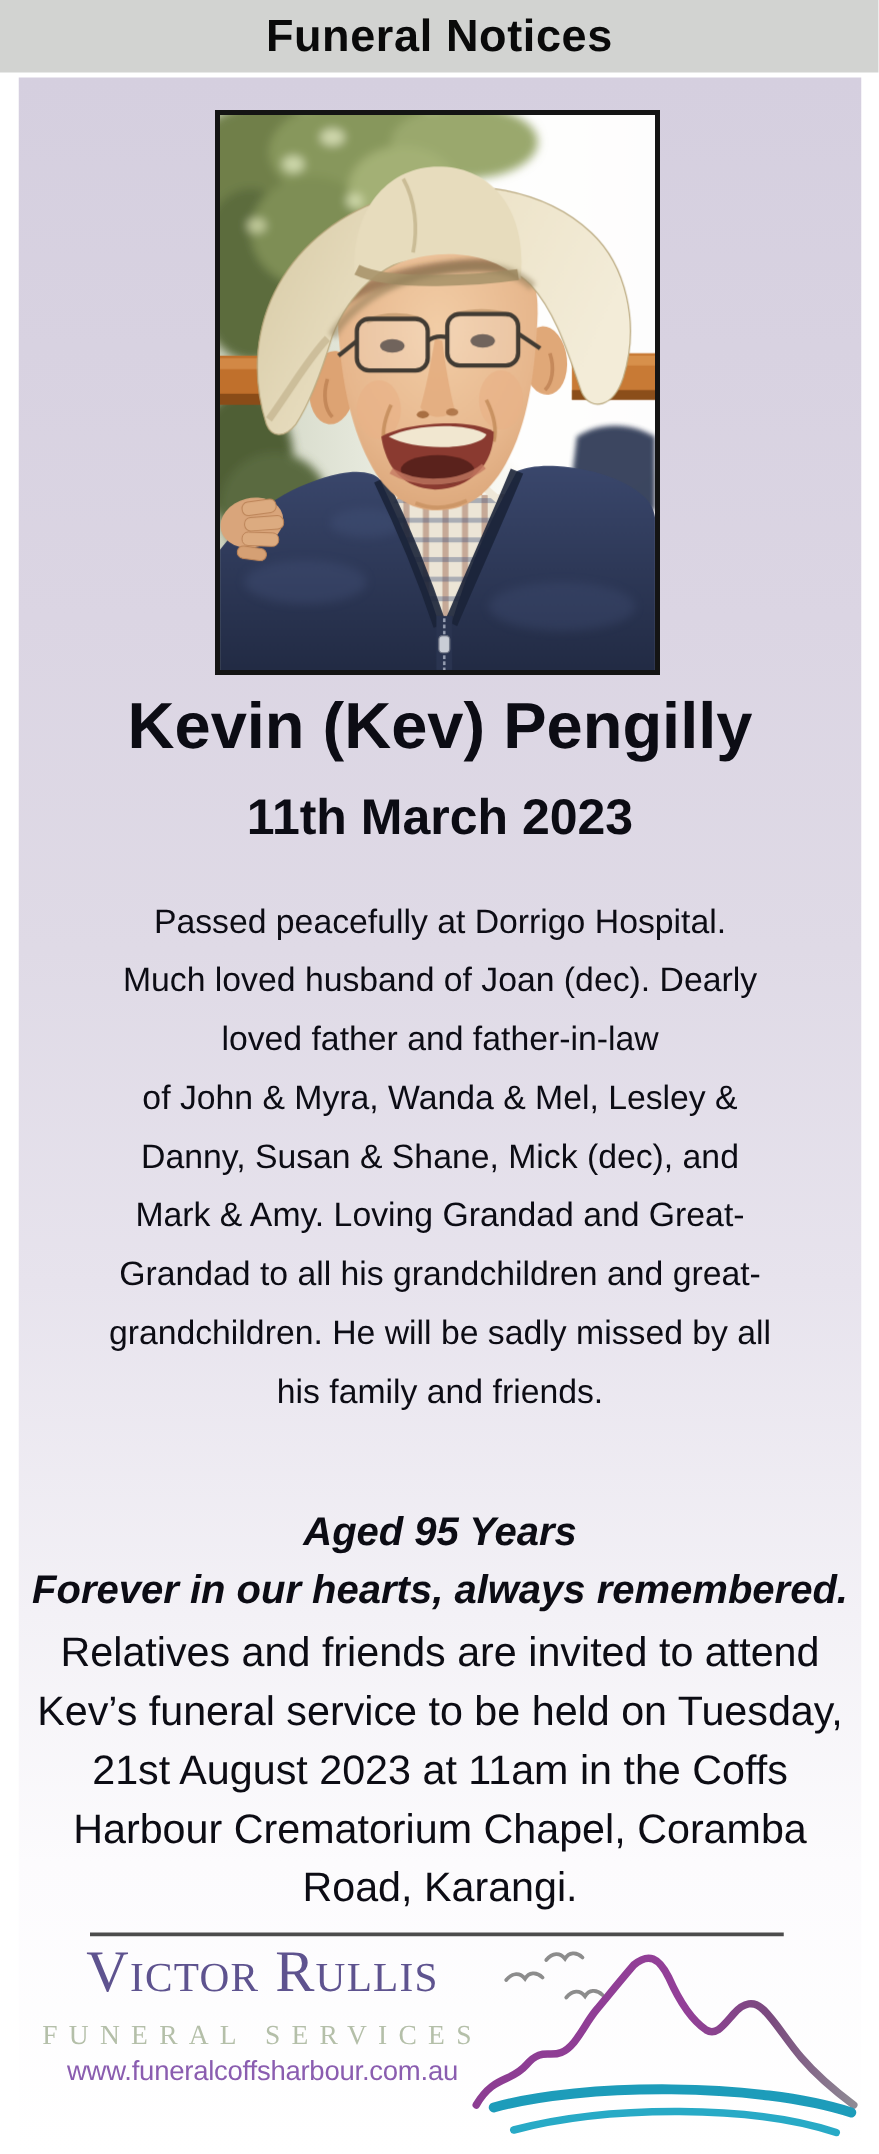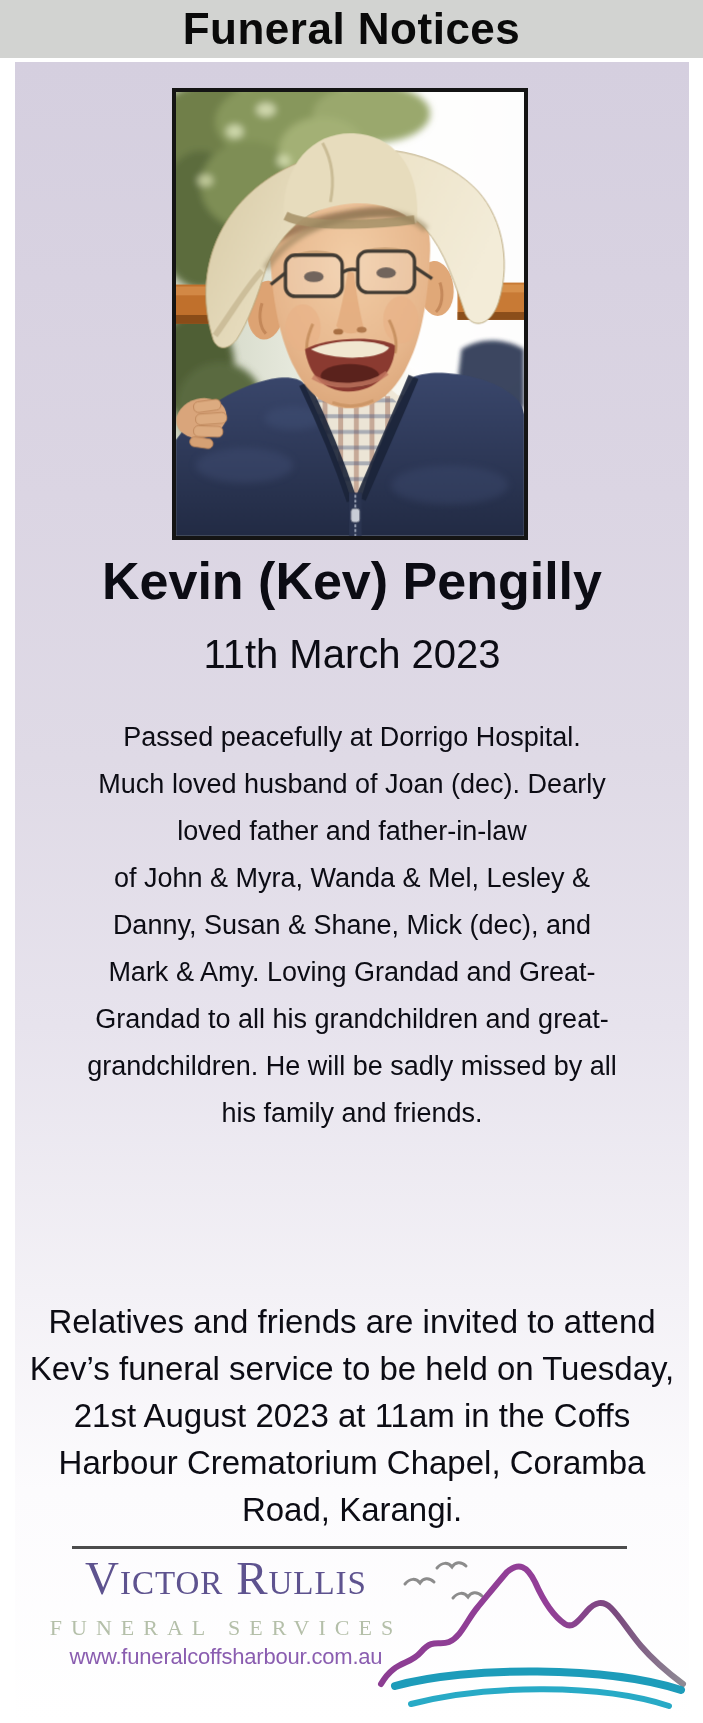--- a/index.html
+++ b/index.html
@@ -4,38 +4,38 @@
 <style>
   html,body{margin:0;padding:0;background:#ffffff;}
   .page{
     position:relative;width:703px;height:1723px;margin:0 auto;overflow:hidden;
     background:#ffffff;font-family:"Liberation Sans",sans-serif;color:#0c0c14;
   }
   .banner{
     position:absolute;top:0;left:0;width:703px;height:58px;background:#d2d3d1;
     display:flex;align-items:center;justify-content:center;
   }
-  .banner h1{margin:0;font-size:44px;font-weight:bold;color:#0a0a0a;letter-spacing:.5px;}
+  .banner h1{margin:0;font-size:36px;font-weight:bold;color:#0a0a0a;letter-spacing:.5px;}
   .card{
     position:absolute;top:62px;left:15px;width:674px;height:1661px;
     background:linear-gradient(180deg,#d5cfdf 0%,#dbd5e3 26%,#dfdae6 42%,#e7e3ed 58%,#f3f1f6 74%,#fcfbfd 86%,#ffffff 100%);
   }
   .photo-frame{
     position:absolute;top:26px;left:157px;width:356px;height:452px;
     box-sizing:border-box;border:4px solid #141414;background:#f2efe8;
   }
   .photo-frame svg{display:block;width:100%;height:100%;}
   .center-text{position:absolute;left:0;width:674px;text-align:center;white-space:pre-line;}
   .deceased-name{top:488px;font-size:52px;font-weight:bold;line-height:62px;}
-  .death-date{top:566px;font-size:40px;font-weight:normal;line-height:52px;}
+  .death-date{top:566px;font-size:40px;font-weight:bold;line-height:52px;}
   .obituary{top:652px;font-size:27px;line-height:47px;}
   .tribute{top:1140px;font-size:32px;line-height:46px;font-weight:bold;font-style:italic;}
   .service{top:1236px;font-size:33px;line-height:47px;}
   .footer-divider{position:absolute;top:1484px;left:57px;width:555px;height:3px;background:#4c4c4c;}
-  .brand-block{position:absolute;top:1492px;left:28px;width:366px;text-align:center;}
+  .brand-block{position:absolute;top:1492px;left:12px;width:366px;text-align:center;}
   .brand-name{
     font-family:"Liberation Serif",serif;font-variant:small-caps;
     font-size:47px;line-height:48px;color:#5e538f;letter-spacing:1px;white-space:nowrap;
   }
   .brand-subtitle{
     font-family:"Liberation Serif",serif;font-size:22px;line-height:26px;color:#b4bfa9;
     letter-spacing:9px;margin-top:13px;white-space:nowrap;
   }
   .brand-phone{font-size:30px;line-height:34px;color:#7c5db0;margin-top:6px;}
   .brand-site{font-size:22px;line-height:27px;color:#8a5db0;margin-top:2px;letter-spacing:-0.2px;}
@@ -190,20 +190,22 @@
     <div class="center-text death-date">11th March 2023</div>
     <div class="center-text obituary">Passed peacefully at Dorrigo Hospital.
 Much loved husband of Joan (dec). Dearly
 loved father and father-in-law
 of John &amp; Myra, Wanda &amp; Mel, Lesley &amp;
 Danny, Susan &amp; Shane, Mick (dec), and
 Mark &amp; Amy. Loving Grandad and Great-
 Grandad to all his grandchildren and great-
 grandchildren. He will be sadly missed by all
 his family and friends.</div>
+    <div class="center-text tribute">Aged 95 Years
+Forever in our hearts, always remembered.</div>
     <div class="center-text service">Relatives and friends are invited to attend
 Kev’s funeral service to be held on Tuesday,
 21st August 2023 at 11am in the Coffs
 Harbour Crematorium Chapel, Coramba
 Road, Karangi.</div>
 
     <div class="footer-divider"></div>
 
     <div class="brand-block">
       <div class="brand-name">Victor Rullis</div>

